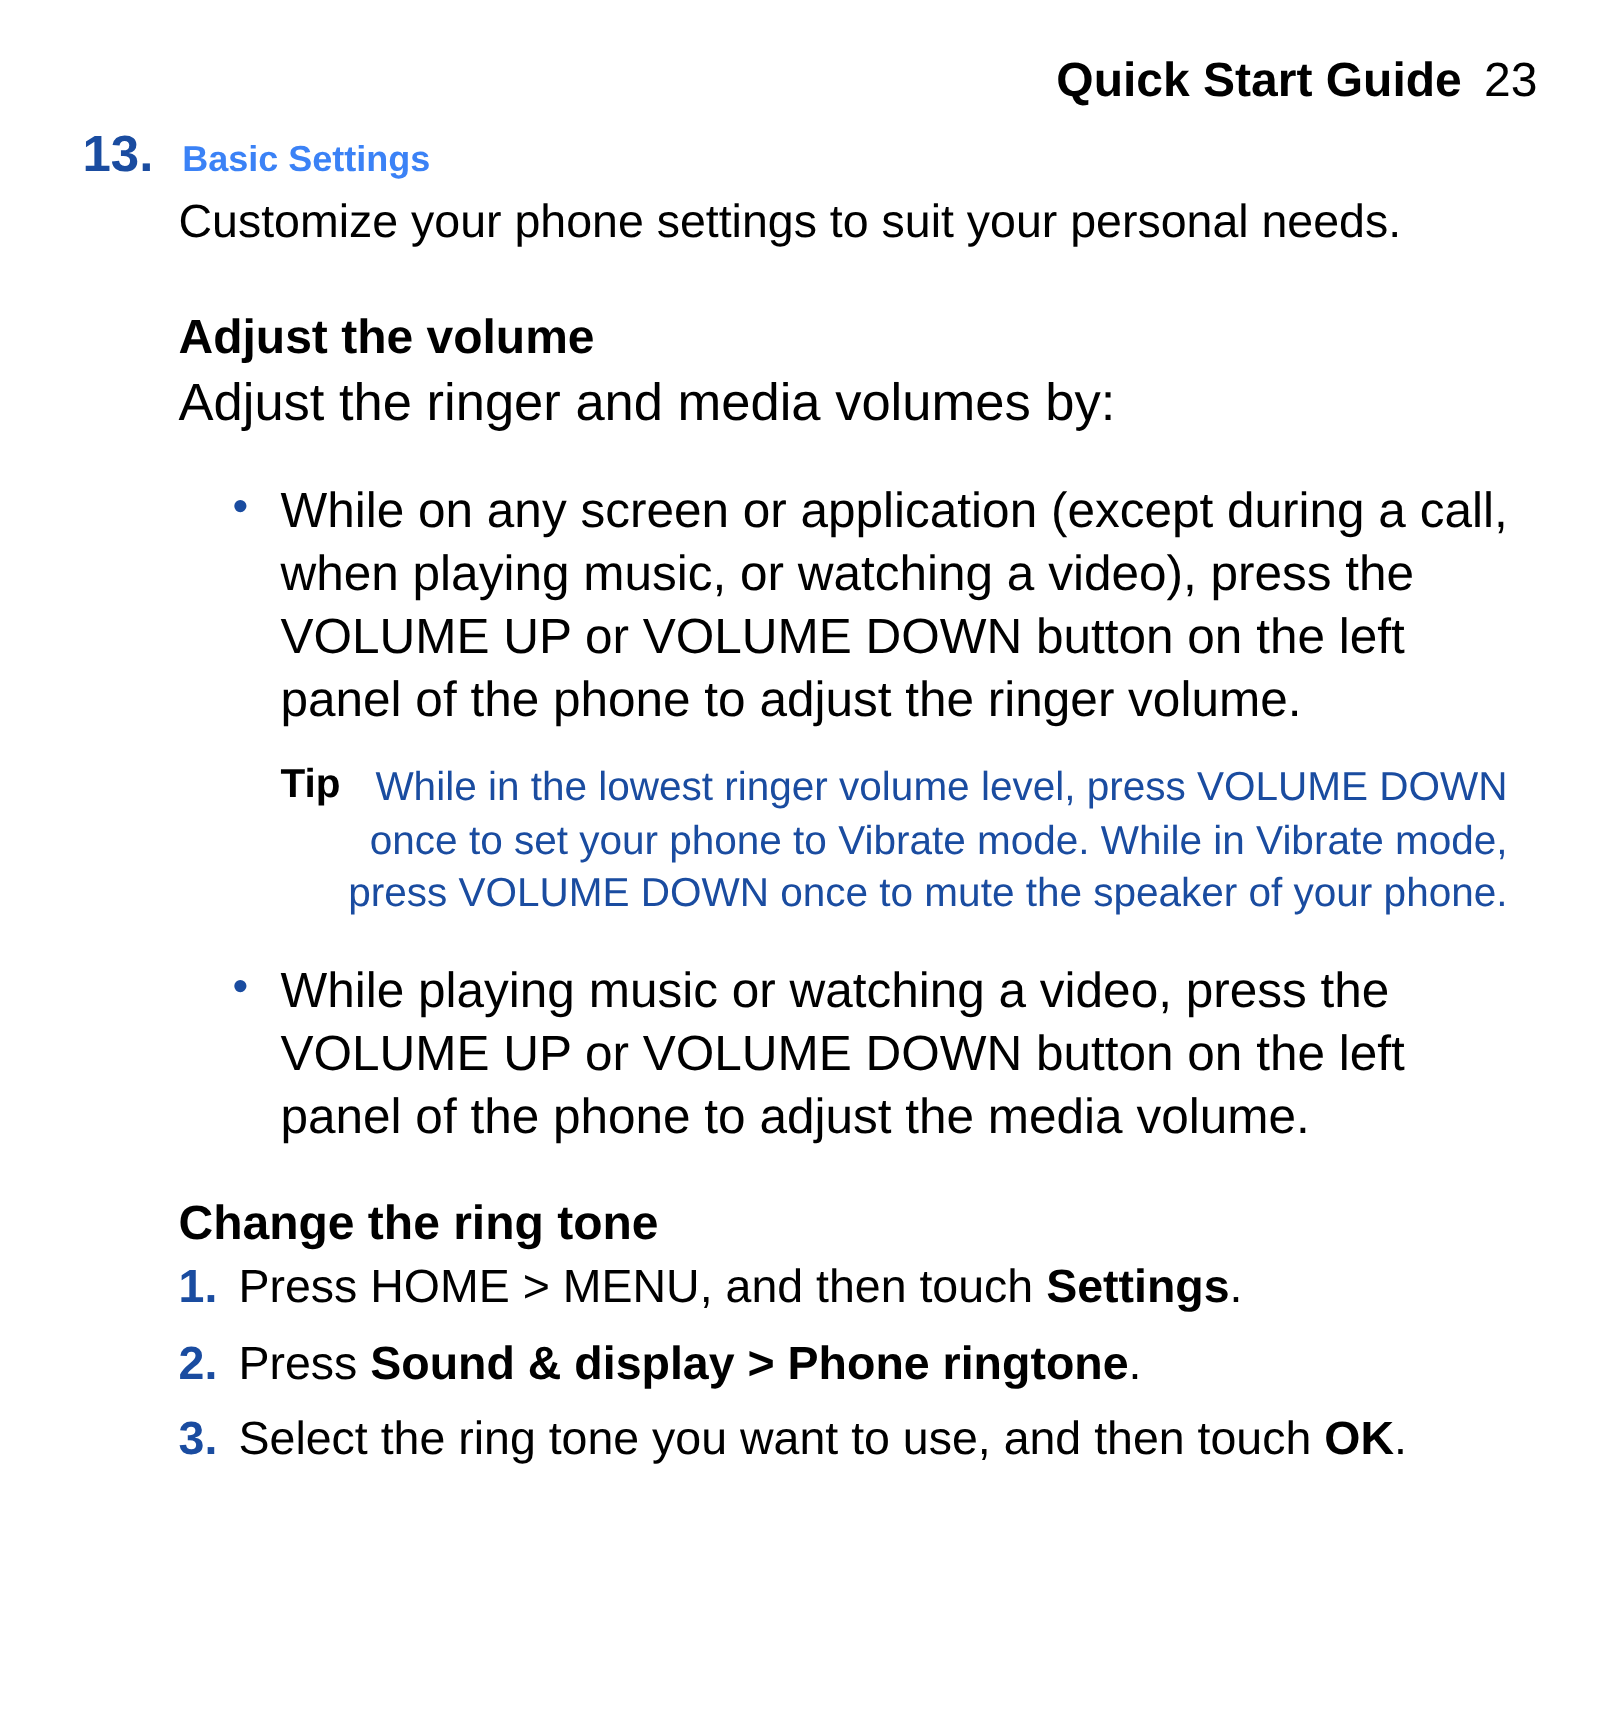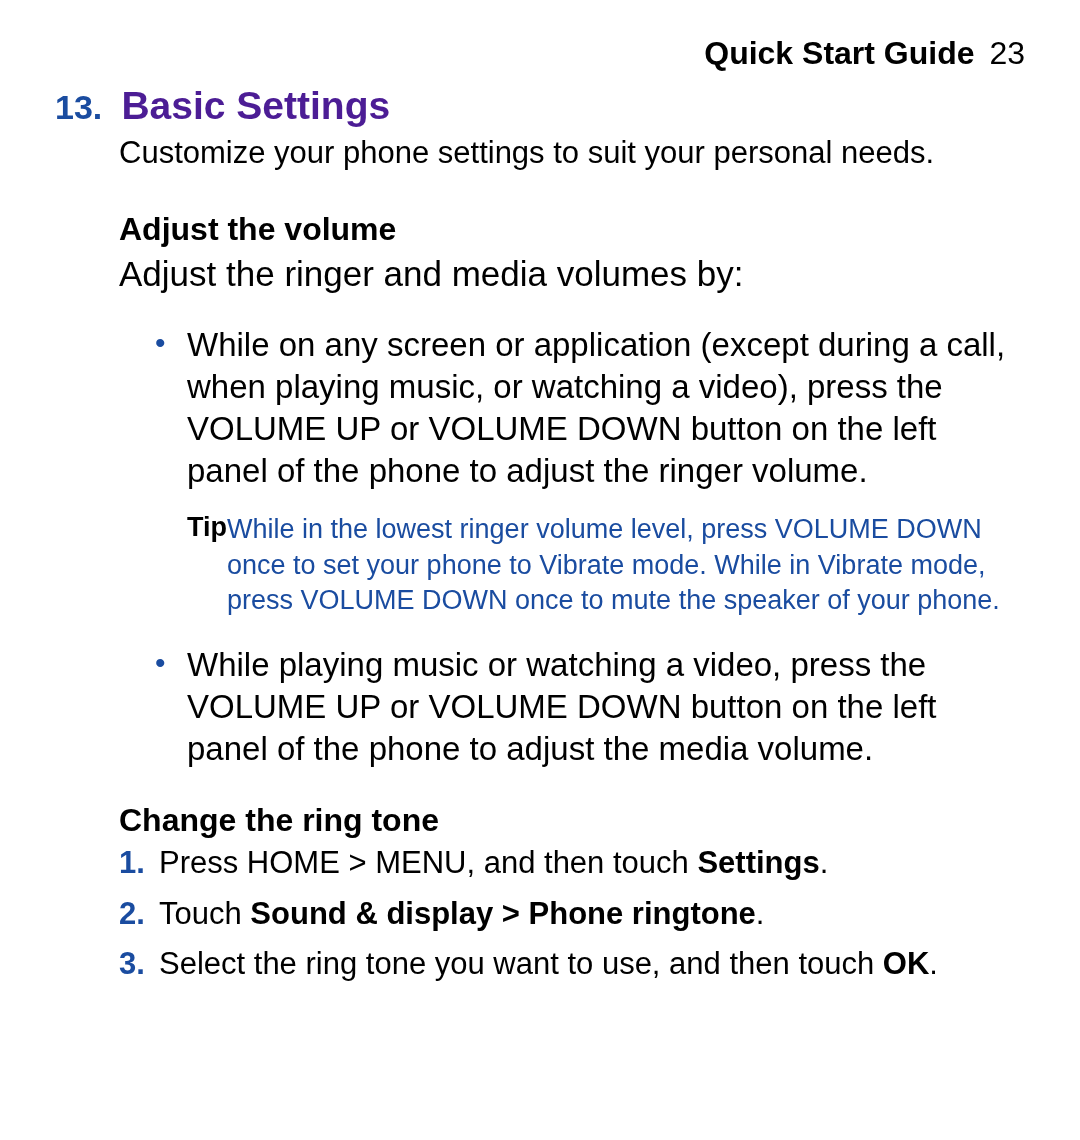--- a/index.html
+++ b/index.html
@@ -28,23 +28,23 @@
       margin-left: 6px;
     }
     .section-number {
       color: #1a4ca0;
       font-weight: 700;
       font-size: 34px;
       display: inline-block;
       min-width: 62px;
     }
     .section-title {
-      color: #4c1d95;
+      color: #3b82f6;
       font-weight: 700;
-      font-size: 39px;
+      font-size: 24px;
     }
     .section-row {
       margin-bottom: 6px;
     }
     .intro-text {
       font-size: 31px;
       margin-left: 64px;
       line-height: 1.25;
       margin-bottom: 38px;
     }
@@ -82,20 +82,21 @@
       font-size: 30px;
       line-height: 1.28;
     }
     .tip-block {
       margin-left: 132px;
       margin-right: 20px;
       margin-top: 14px;
       margin-bottom: 26px;
       display: flex;
       align-items: flex-start;
+      text-align: right;
     }
     .tip-label {
       font-weight: 700;
       font-size: 27px;
       color: #000000;
       flex-shrink: 0;
     }
     .tip-text {
       color: #1a4ca0;
       font-size: 27px;
@@ -161,18 +162,18 @@
   <li>While playing music or watching a video, press the VOLUME UP or VOLUME DOWN button on the left panel of the phone to adjust the media volume.</li>
 </ul>
 
 <h2 class="subheading second">Change the ring tone</h2>
 
 <ol class="steps">
   <li>
     <span>Press HOME &gt; MENU, and then touch </span><span class="bold">Settings</span><span>.</span>
   </li>
   <li>
-    <span>Touch </span><span class="bold">Sound &amp; display &gt; Phone ringtone</span><span>.</span>
+    <span>Press </span><span class="bold">Sound &amp; display &gt; Phone ringtone</span><span>.</span>
   </li>
   <li>
     <span>Select the ring tone you want to use, and then touch </span><span class="bold">OK</span><span>.</span>
   </li>
 </ol>
 
 </body></html>

